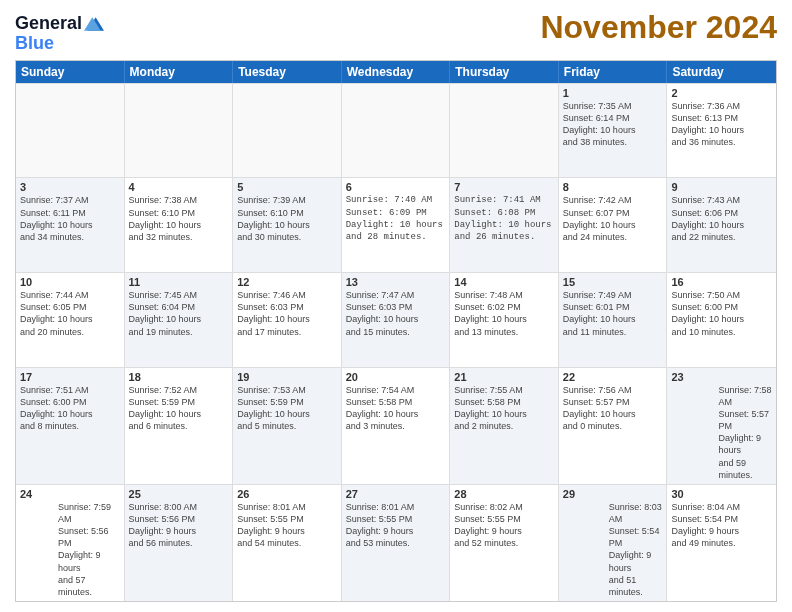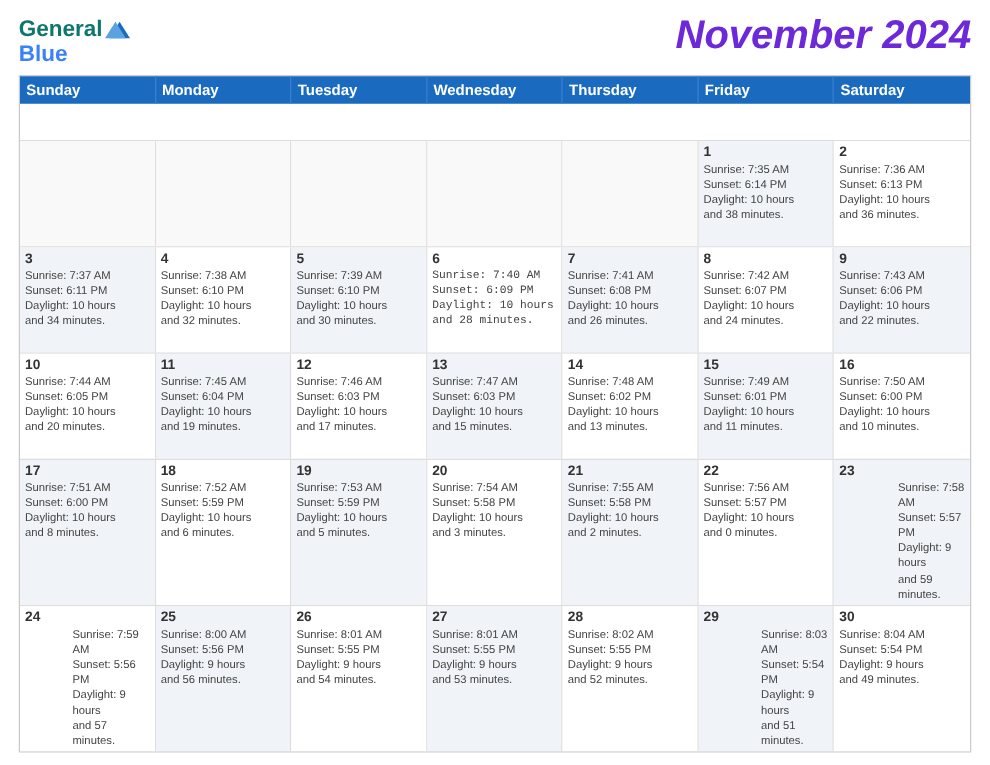--- a/index.html
+++ b/index.html
@@ -24,48 +24,46 @@
       margin-bottom: 6px;
     }
     .logo {
       display: flex;
       align-items: center;
       margin-top: 4px;
     }
     .logo-text {
       font-size: 18px;
       font-weight: bold;
-      color: #0f766e;
+      color: #0f172a;
       line-height: 1.1;
     }
     .logo-icon {
       width: 20px;
       height: 20px;
       margin-left: 2px;
     }
     .title-block {
       text-align: right;
     }
     .month-title {
       font-size: 32px;
       font-weight: bold;
-      color: #6d28d9;
+      color: #a16207;
       line-height: 1.1;
-      font-style: italic;
     }
     .location {
       font-size: 14px;
       color: #555;
     }
     .calendar {
       flex: 1;
       display: flex;
       flex-direction: column;
       border: 1px solid #ccc;
-      gap: 29px;
     }
     .cal-header-row {
       display: grid;
       grid-template-columns: repeat(7, 1fr);
       background: #1a6bbf;
     }
     .cal-header-cell {
       color: #fff;
       font-size: 12px;
       font-weight: bold;
@@ -187,21 +185,21 @@
           </div>
           <div class="cal-cell">
             <span class="day-num">6</span>
             <div class="cell-text" style="white-space: pre-line; font-family: Liberation Mono, monospace;">Sunrise: 7:40 AM
 Sunset: 6:09 PM
 Daylight: 10 hours
 and 28 minutes.</div>
           </div>
           <div class="cal-cell shaded">
             <span class="day-num">7</span>
-            <div class="cell-text" style="white-space: pre-line;">Sunrise: 7:41 AM
+            <div class="cell-text" style="white-space: pre-line; font-family: Liberation Mono, monospace;">Sunrise: 7:41 AM
 Sunset: 6:08 PM
 Daylight: 10 hours
 and 26 minutes.</div>
           </div>
           <div class="cal-cell">
             <span class="day-num">8</span>
             <div class="cell-text" style="white-space: pre-line;">Sunrise: 7:42 AM
 Sunset: 6:07 PM
 Daylight: 10 hours
 and 24 minutes.</div>

